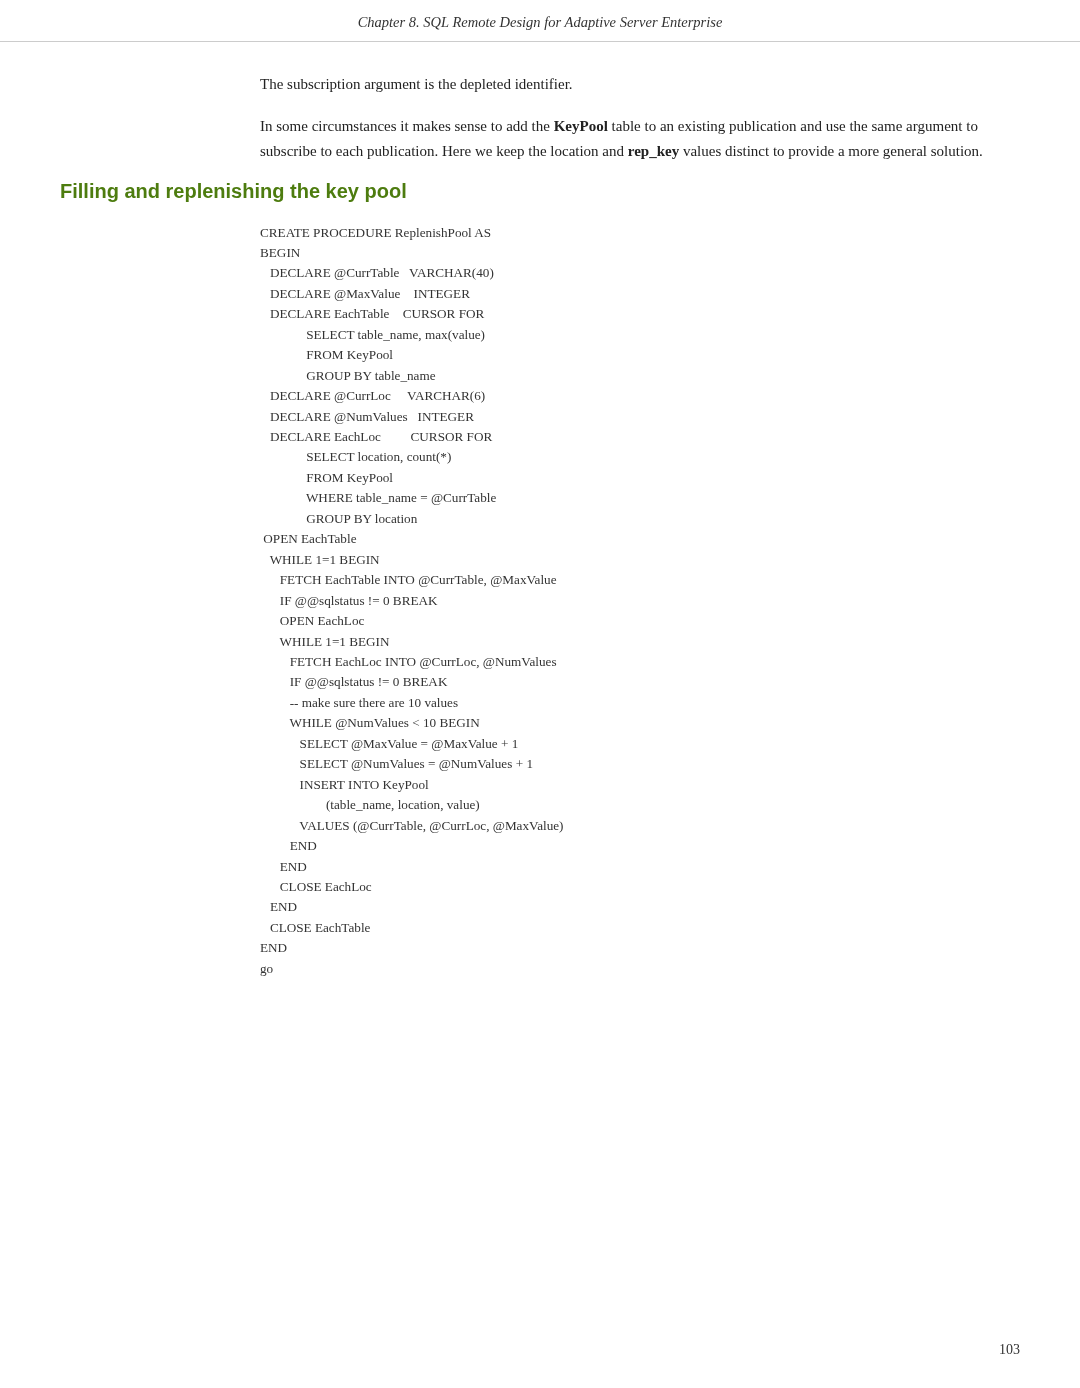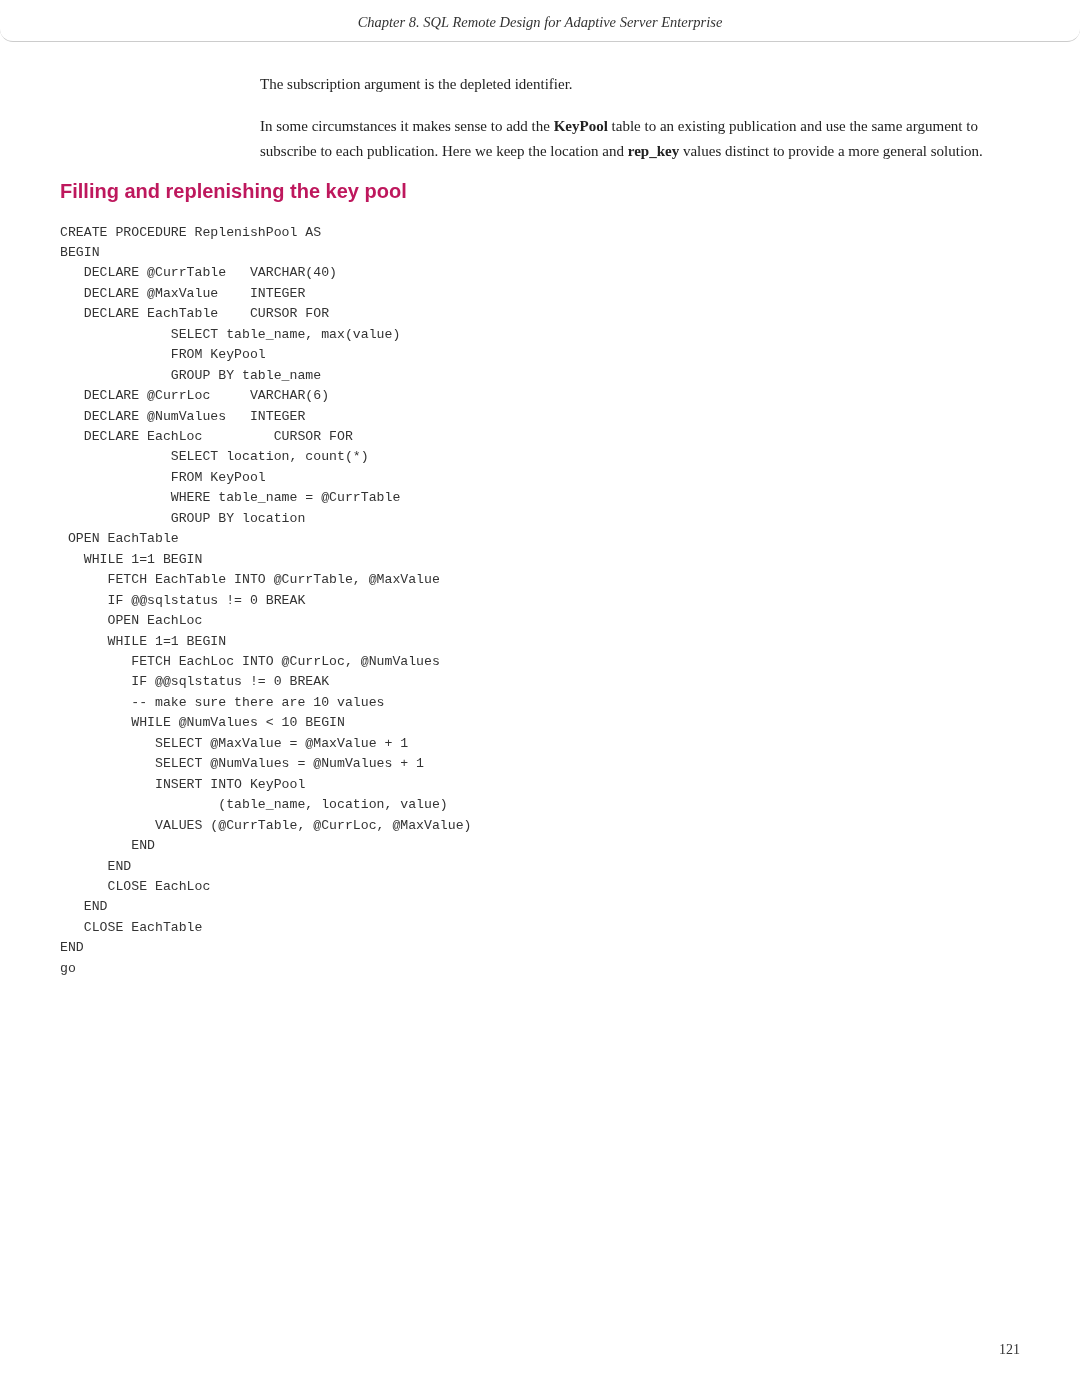--- a/index.html
+++ b/index.html
@@ -1,15 +1,15 @@
 <!DOCTYPE html>
 <html><head>
   <meta charset="utf-8">
   <style>
-    * { margin: 0; padding: 0; box-sizing: border-box; border-radius: 13px; }
+    * { margin: 0; padding: 0; box-sizing: border-box; }
 
     body {
       background: #ffffff;
       font-family: Georgia, 'Times New Roman', serif;
       font-size: 15px;
       color: #222;
       width: 1080px;
       min-height: 1388px;
       position: relative;
     }
@@ -39,38 +39,39 @@
     }
 
     .second-paragraph {
       margin-left: 200px;
       margin-bottom: 16px;
       font-size: 15px;
       line-height: 1.65;
     }
 
     .section-heading {
-      color: #be185d;
+      color: #4d7c0f;
       font-family: Arial, Helvetica, sans-serif;
       font-size: 20px;
       font-weight: bold;
       margin-bottom: 20px;
       margin-top: 10px;
     }
 
     .body-paragraph {
       margin-left: 200px;
       margin-bottom: 20px;
       font-size: 15px;
       line-height: 1.65;
     }
 
     .code-block {
+      margin-left: 200px;
       margin-top: 10px;
-      font-family: Liberation Mono, monospace;
+      font-family: Liberation Serif, serif;
       font-size: 13.2px;
       line-height: 1.55;
       color: #333;
       white-space: pre;
       background: transparent;
     }
 
     .page-number {
       position: absolute;
       bottom: 30px;
@@ -135,13 +136,13 @@
          END
       END
       CLOSE EachLoc
    END
    CLOSE EachTable
 END
 go</span></div>
 
 </div>
 
-<div class="page-number">121</div>
+<div class="page-number">103</div>
 
 </body></html>

